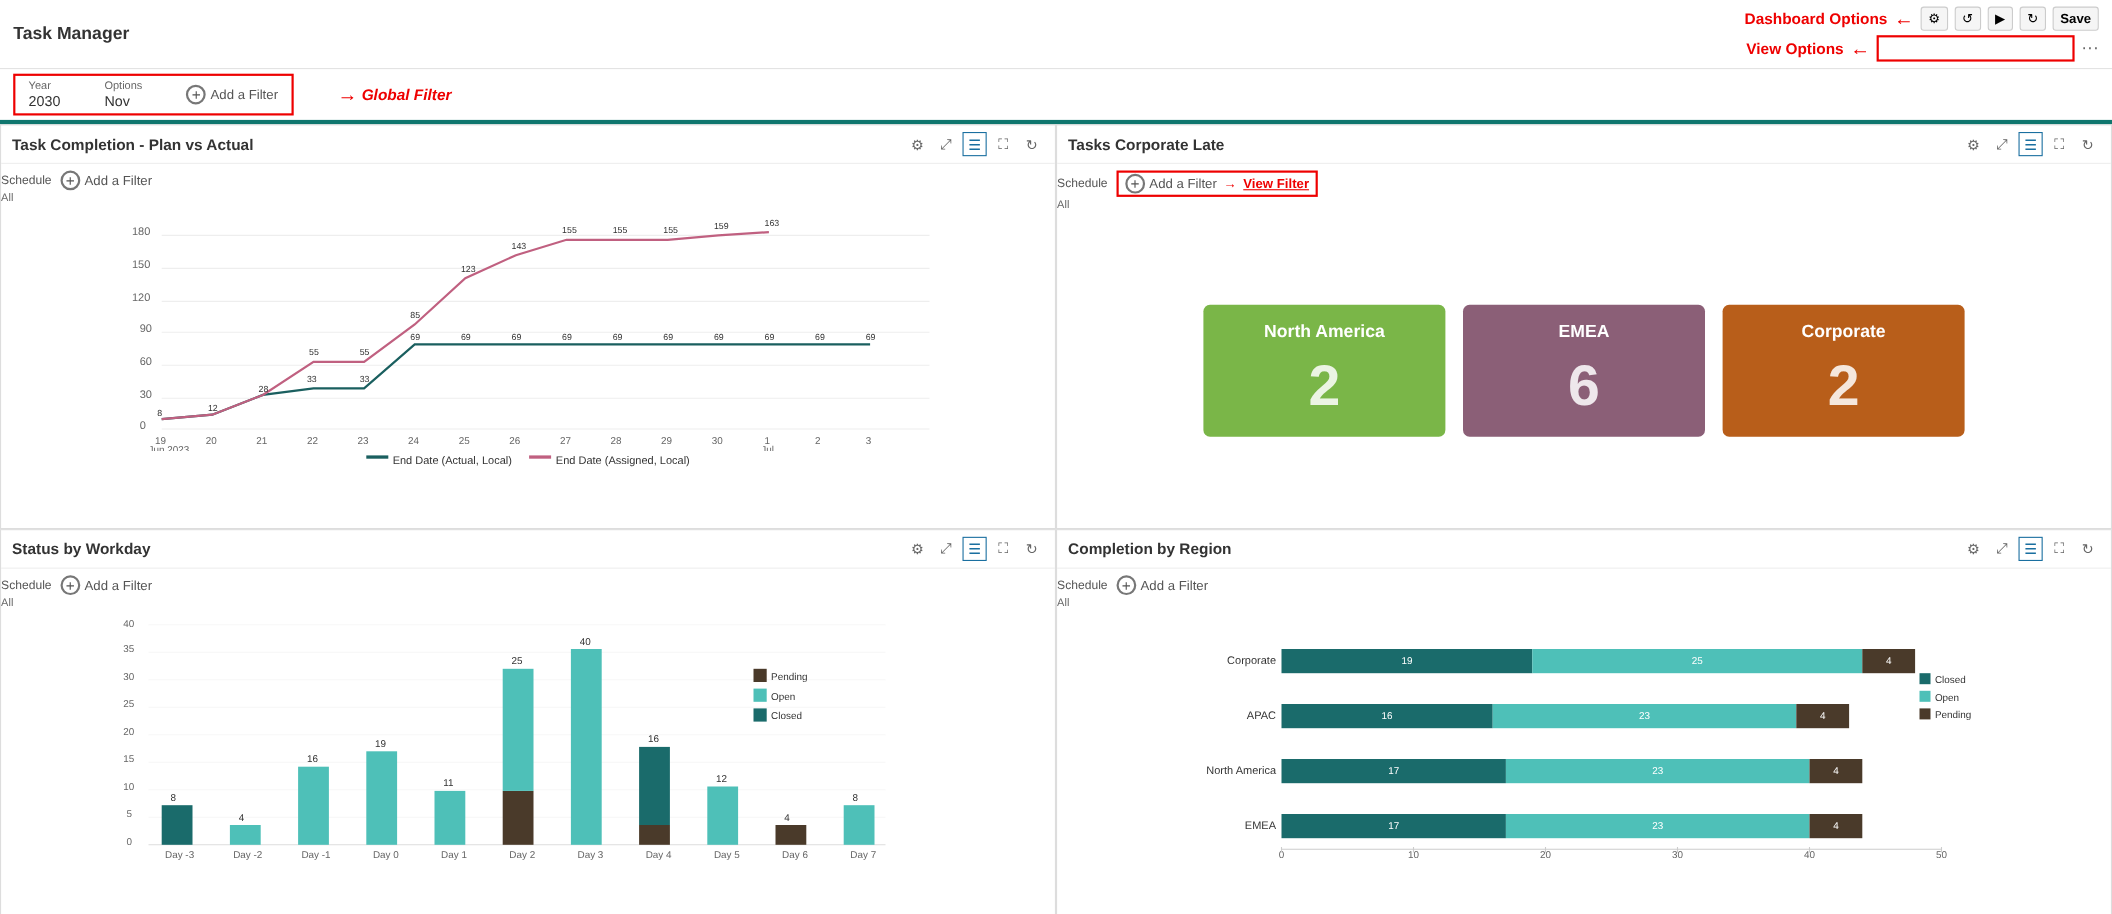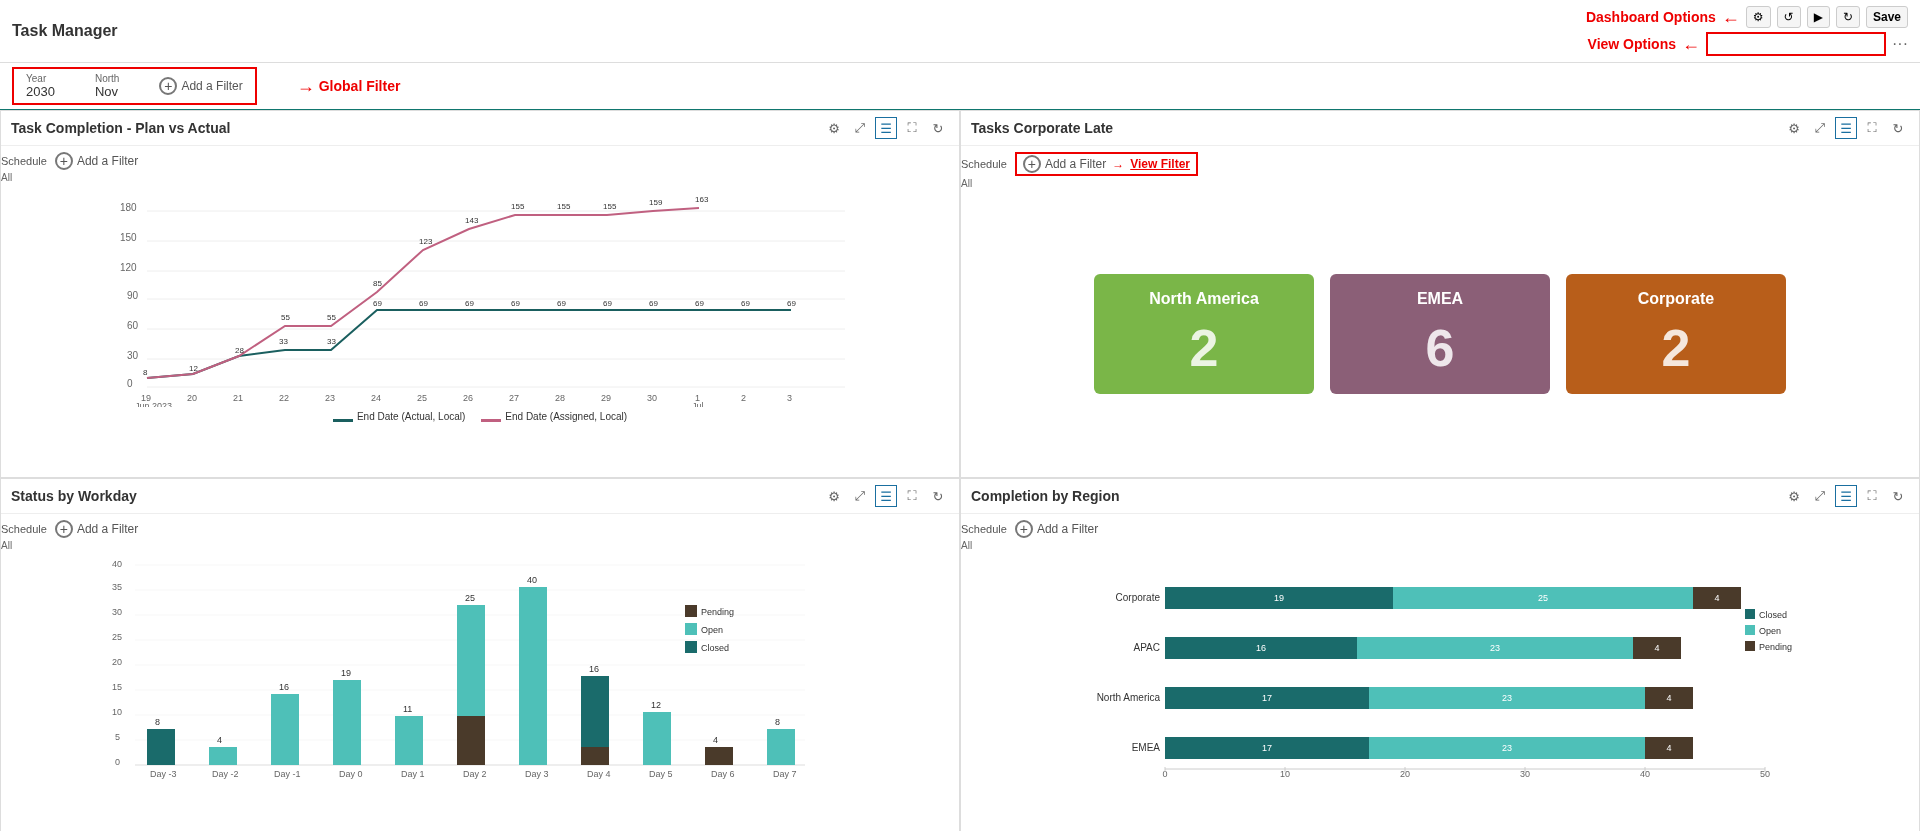--- a/index.html
+++ b/index.html
@@ -12,42 +12,42 @@
     .dashboard-options-row { display: flex; align-items: center; gap: 6px; }
     .dashboard-options-label { color: #e00; font-weight: 700; font-size: 14px; margin-left: 10px; }
     .red-arrow { color: #e00; font-size: 18px; font-weight: 700; }
     .toolbar-btn { border: 1px solid #ccc; background: #f5f5f5; cursor: pointer; padding: 3px 6px; border-radius: 3px; font-size: 12px; display: inline-flex; align-items: center; justify-content: center; }
     .toolbar-btn.save { background: #f5f5f5; font-weight: 600; }
     .view-options-row { display: flex; align-items: center; gap: 6px; }
     .view-options-label { color: #e00; font-weight: 700; font-size: 14px; margin-left: 20px; }
     .dots-btn { font-size: 16px; color: #666; cursor: pointer; }
 
     
-    .global-filter-bar { display: flex; align-items: center; padding: 4px 12px; border-bottom: 1px solid #0f766e; background: #fff; gap: 40px; }
+    .global-filter-bar { display: flex; align-items: center; padding: 4px 12px; border-bottom: 4px solid #0f766e; background: #fff; gap: 40px; }
     .filter-field { display: flex; flex-direction: column; }
     .filter-label { font-size: 10px; color: #666; }
     .filter-value { font-size: 13px; color: #333; }
     .add-filter-btn { display: flex; align-items: center; gap: 4px; color: #555; cursor: pointer; border: none; background: none; font-size: 12px; }
     .add-filter-circle { width: 18px; height: 18px; border-radius: 50%; border: 2px solid #777; display: flex; align-items: center; justify-content: center; font-size: 14px; color: #555; }
     .global-filter-annotation { display: flex; align-items: center; gap: 4px; }
-    .global-filter-text { color: #e00; font-weight: 700; font-size: 14px; }
+    .global-filter-text { color: #e00; font-weight: 700; font-size: 14px; font-style: italic; }
 
     
     .dashboard-grid { display: grid; grid-template-columns: 1fr 1fr; grid-template-rows: 1fr 1fr; height: calc(831px - 95px); }
 
     
     .panel { border: 1px solid #ddd; display: flex; flex-direction: column; }
     .panel-header { display: flex; align-items: center; justify-content: space-between; padding: 6px 10px; border-bottom: 1px solid #eee; }
     .panel-title { font-size: 14px; font-weight: 600; color: #333; }
     .panel-toolbar { display: flex; align-items: center; gap: 4px; }
     .panel-icon { width: 22px; height: 22px; display: flex; align-items: center; justify-content: center; cursor: pointer; color: #666; font-size: 13px; border: 1px solid transparent; }
     .panel-icon.active { color: #1a6fa0; border-color: #1a6fa0; }
     .panel-content { flex: 1; display: flex; flex-direction: column; padding: 6px 0; overflow: hidden; }
     .chart-legend { display: flex; gap: 16px; justify-content: center; margin-top: 4px; }
-    .legend-item { display: flex; align-items: flex-end; gap: 4px; font-size: 10px; }
+    .legend-item { display: flex; align-items: flex-start; gap: 4px; font-size: 10px; }
     .legend-dot { width: 20px; height: 3px; }
 
     
     .region-cards { display: flex; gap: 16px; justify-content: center; align-items: center; flex: 1; padding: 10px; }
     .region-card { flex: 1; max-width: 220px; border-radius: 6px; display: flex; flex-direction: column; align-items: center; justify-content: center; padding: 16px; min-height: 120px; }
     .region-card-title { font-size: 16px; font-weight: 600; color: #fff; margin-bottom: 10px; }
     .region-card-value { font-size: 52px; font-weight: 700; color: rgba(255,255,255,0.85); }
     .region-card.green { background: #7ab648; }
     .region-card.mauve { background: #8b5f77; }
     .region-card.orange { background: #b85e1a; }
@@ -79,21 +79,21 @@
   </div>
 </div>
 
 <div class="global-filter-bar">
   <div style="border: 2px solid #e00; padding: 4px 12px; display: flex; gap: 40px;">
     <div class="filter-field">
       <span class="filter-label">Year</span>
       <span class="filter-value">2030</span>
     </div>
     <div class="filter-field">
-      <span class="filter-label">North</span>
+      <span class="filter-label">Options</span>
       <span class="filter-value">Nov</span>
     </div>
     <button class="add-filter-btn">
       <span class="add-filter-circle">+</span>
       <span>Add a Filter</span>
     </button>
   </div>
   <div class="global-filter-annotation">
     <span class="red-arrow">→</span>
     <span class="global-filter-text">Global Filter</span>

